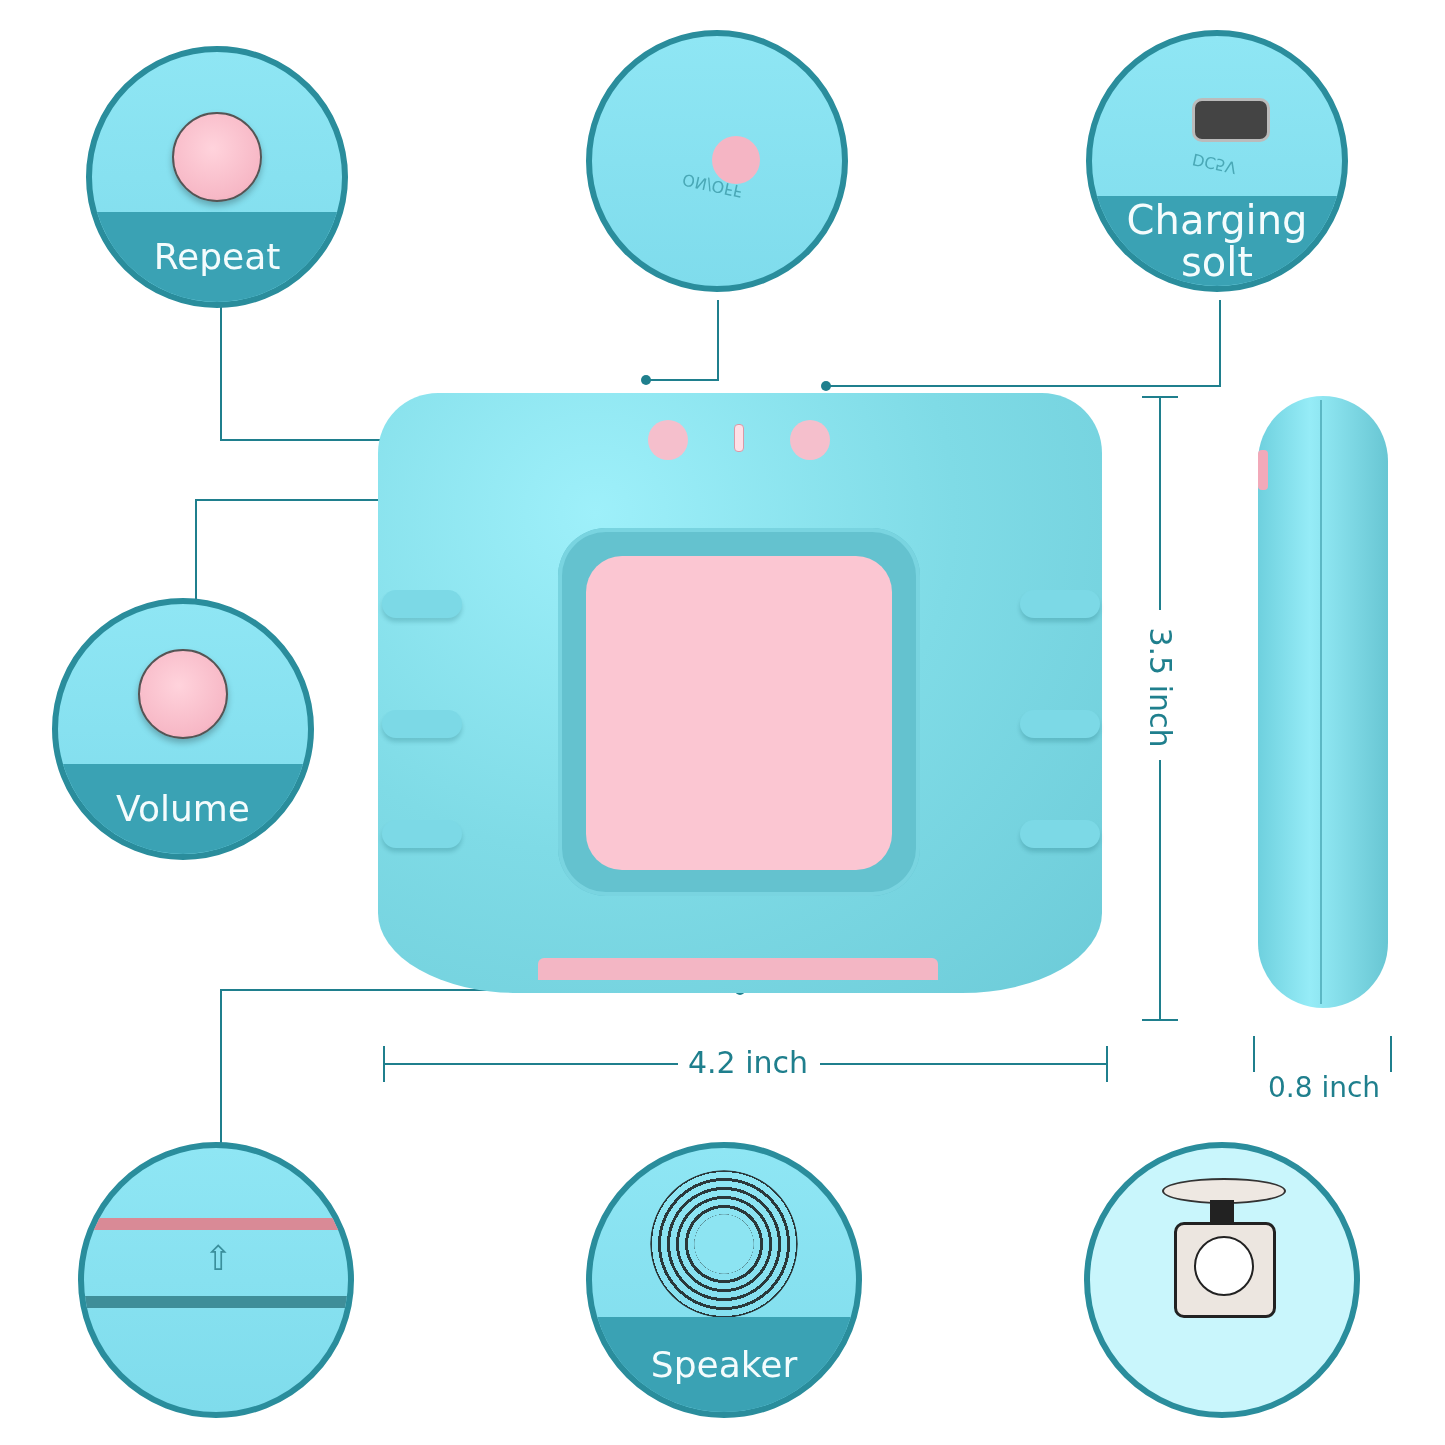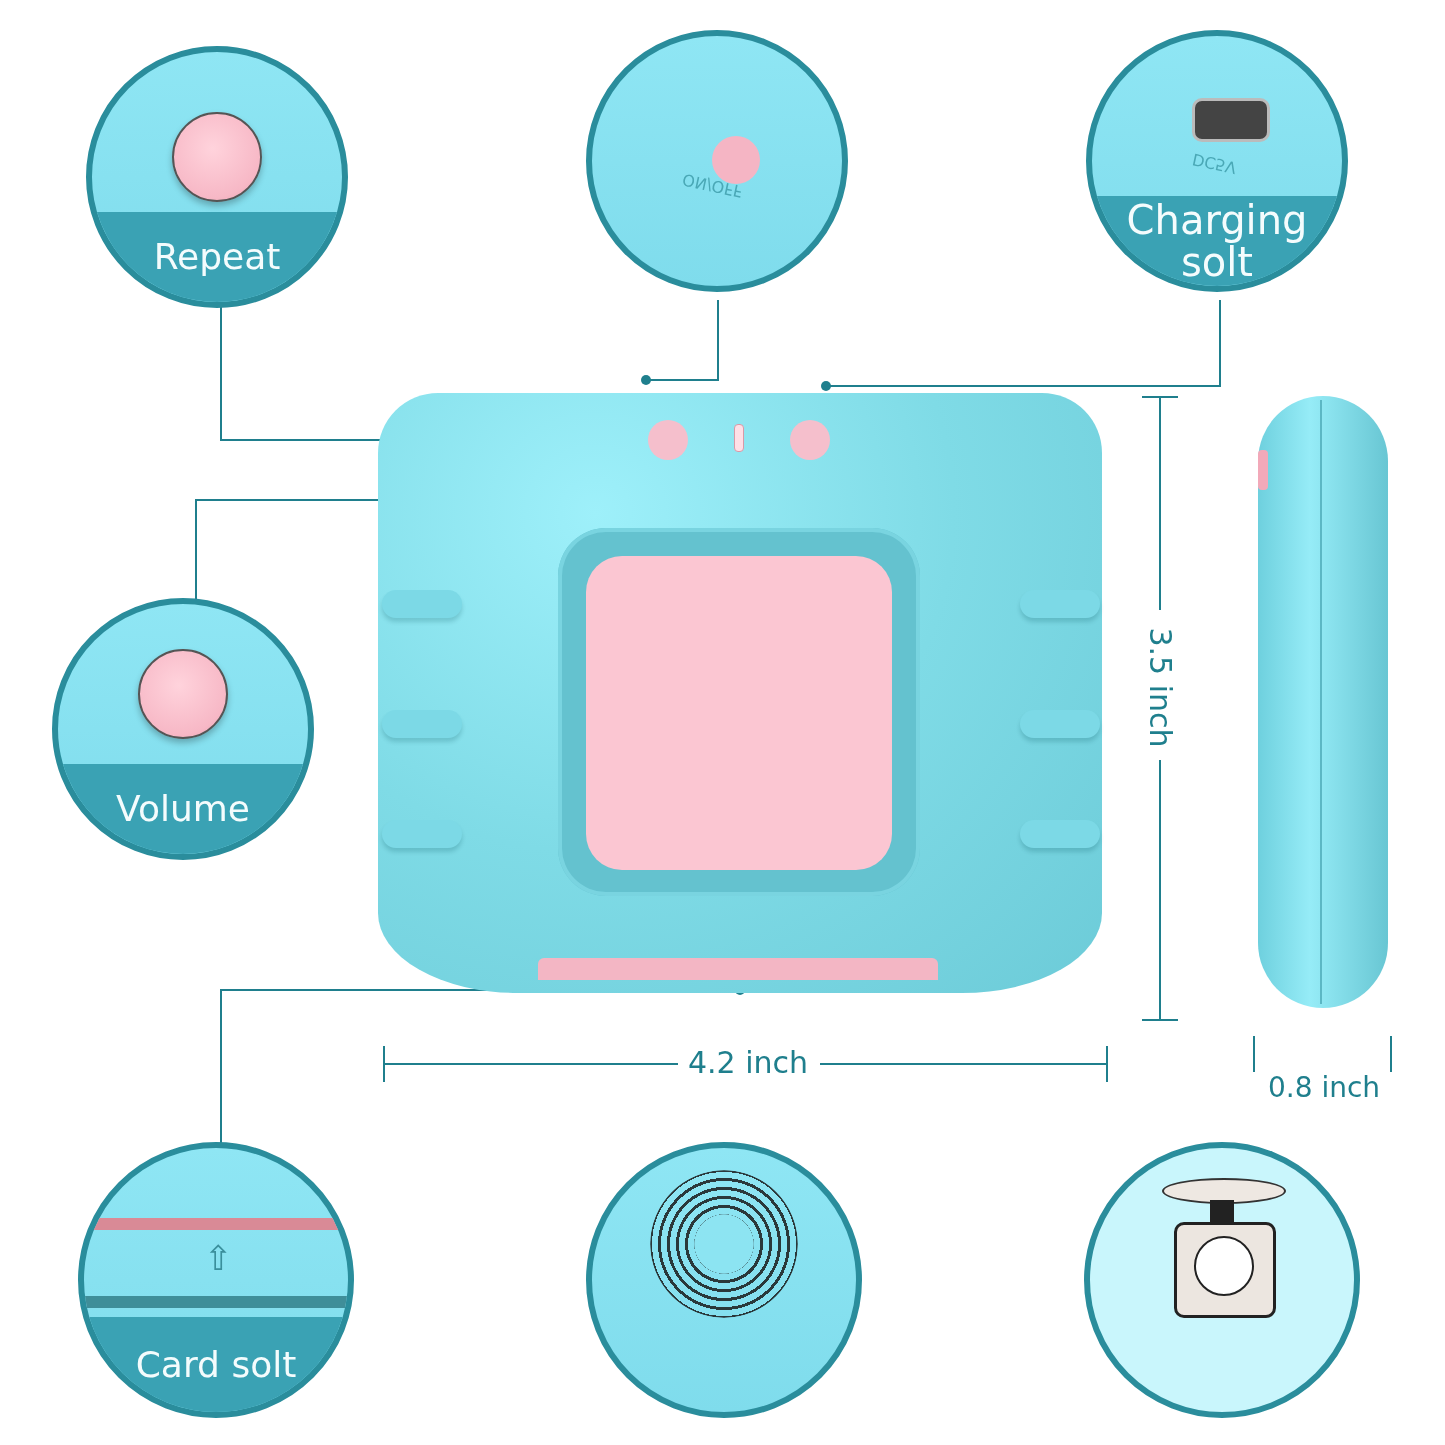--- a/index.html
+++ b/index.html
@@ -126,25 +126,25 @@
 
 <div class="callout" style="left:52px;top:598px;">
   <div class="pink-btn" style="top:18%;"></div>
   <div class="band">Volume</div>
 </div>
 
 <div class="callout" style="left:78px;top:1142px;width:276px;height:276px;">
   <div class="abs" style="left:0;right:0;top:70px;height:12px;background:#d98a96;"></div>
   <div class="abs" style="left:120px;top:90px;font-size:34px;color:#3a8f9c;">⇧</div>
   <div class="abs" style="left:0;right:0;top:148px;height:12px;background:#3f8e99;"></div>
-  <div class="band">Card solt</div>
 </div>
 
 <div class="callout" style="left:586px;top:1142px;width:276px;height:276px;">
   <div class="abs" style="left:58px;top:22px;width:148px;height:148px;border-radius:50%;background:radial-gradient(circle,#8de4f2 0 28%,transparent 29%),repeating-radial-gradient(circle,#1a1a1a 0 3px,transparent 3px 9px);-webkit-mask:radial-gradient(circle,#000 70%,transparent 71%);mask:radial-gradient(circle,#000 70%,transparent 71%);opacity:0.85;"></div>
+  <div class="band">Speaker</div>
 </div>
 
 <div class="callout" style="left:1084px;top:1142px;width:276px;height:276px;background:#c9f6fc;">
   <div class="abs" style="left:72px;top:30px;width:120px;height:150px;">
     <div class="abs" style="left:0;top:0;width:120px;height:22px;border-radius:50%;background:#eee8e2;border:2px solid #333;"></div>
     <div class="abs" style="left:48px;top:22px;width:24px;height:22px;background:#222;"></div>
     <div class="abs" style="left:12px;top:44px;width:96px;height:90px;border-radius:10px;background:#ece6e0;border:3px solid #222;"></div>
     <div class="abs" style="left:32px;top:58px;width:56px;height:56px;border-radius:50%;background:#fff;border:2px solid #222;"></div>
   </div>
 </div>

